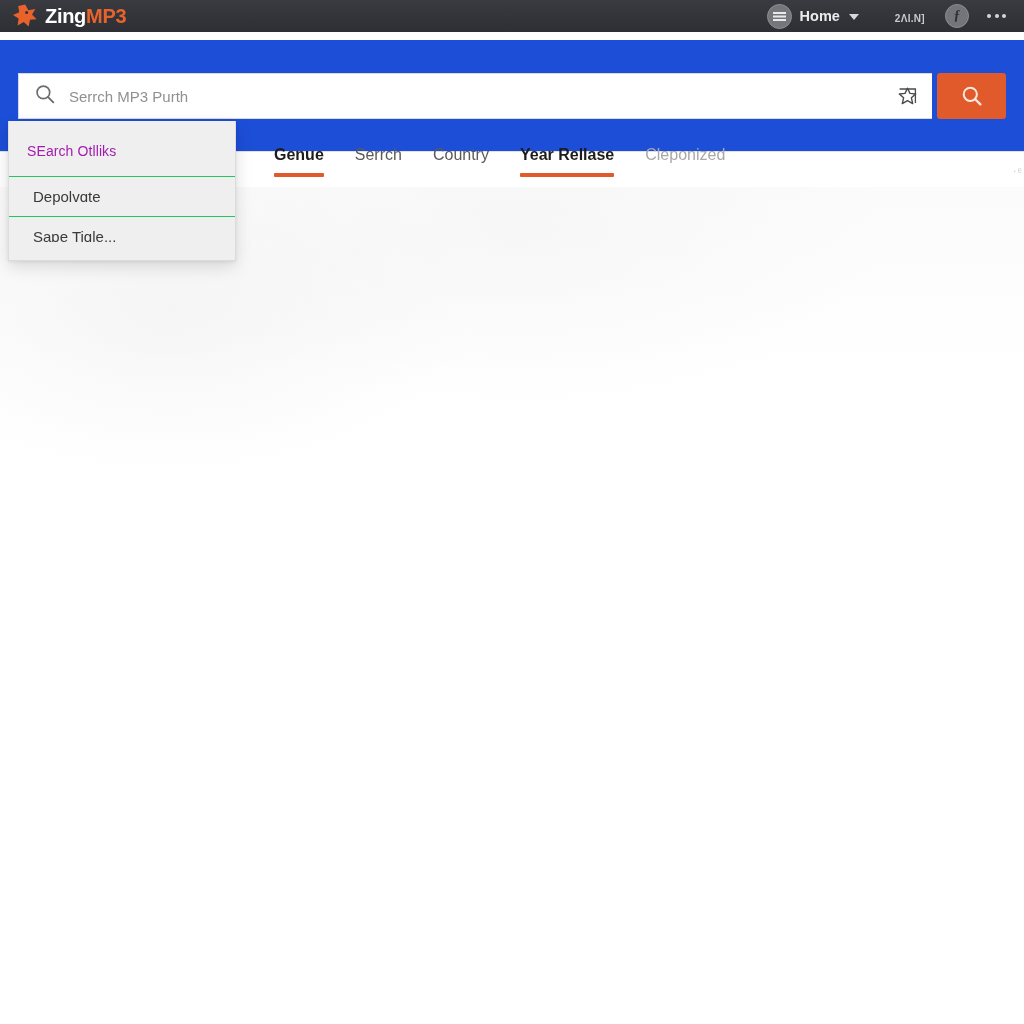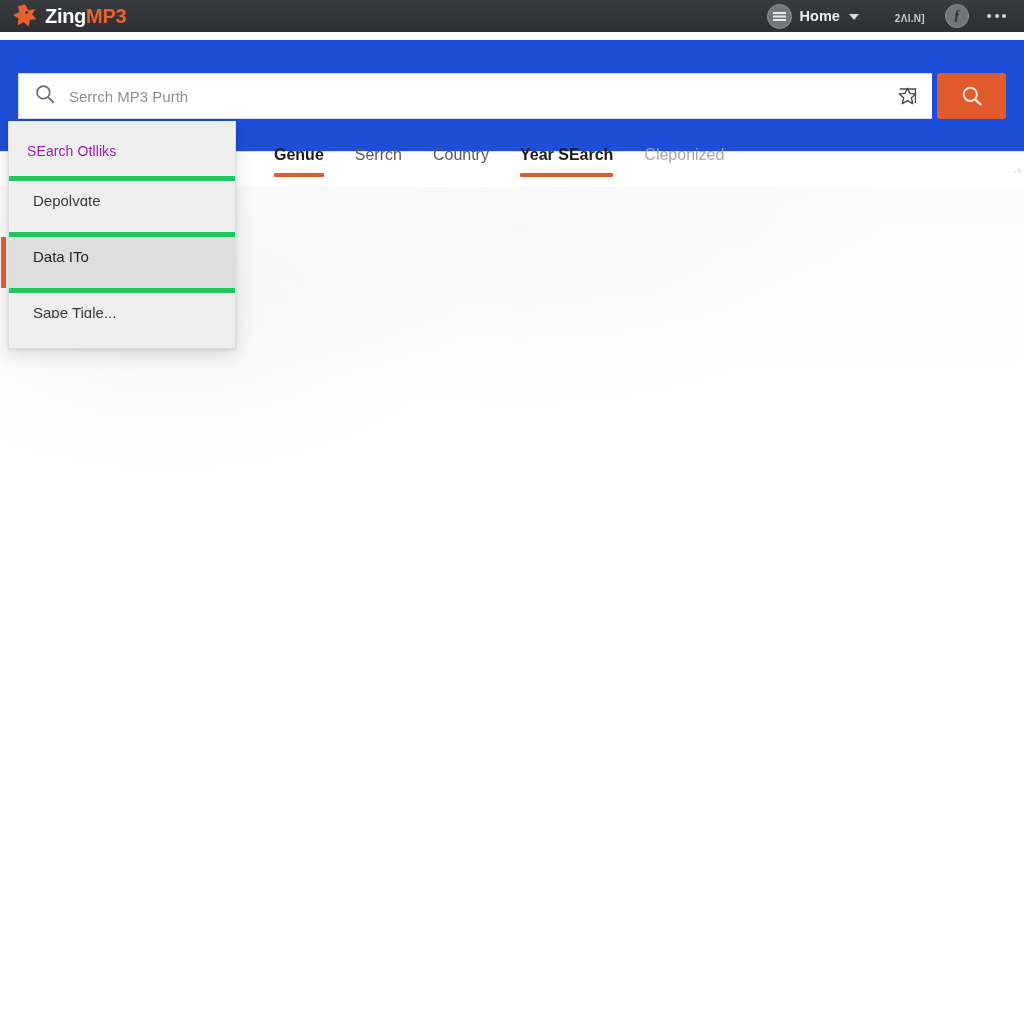--- a/index.html
+++ b/index.html
@@ -299,24 +299,24 @@
     padding: 23px 0 18px 18px;
     line-height: 1;
     letter-spacing: 0.1px;
     white-space: nowrap;
   }
 
   .dd-item {
     position: relative;
     font-size: 15px;
     color: #3a3a3a;
-    padding: 12px 0 24px 24px;
-    line-height: 1;
-    cursor: pointer;
-    border-top: 5px solid #22c55e;
+    padding: 12px 0 12px 24px;
+    line-height: 1;
+    cursor: pointer;
+    border-top: 1px solid #22c55e;
     white-space: nowrap;
   }
   .dd-item:first-of-type { border-top: none; }
 
   .dd-item.selected {
     background: #dedede;
     color: #262626;
   }
   .dd-item.selected::before {
     content: "";
@@ -416,42 +416,39 @@
 
   <div class="tab">
     <span>Serrch</span>
   </div>
 
   <div class="tab">
     <span>Country</span>
   </div>
 
   <div class="tab active">
-    <span>Year SEarch</span>
+    <span>Year Rellase</span>
     <span class="underline"></span>
   </div>
 
   <div class="tab muted">
     <span>Cleponized</span>
   </div>
 
 </div>
 
 <div class="edge-ghost">․ₑ</div>
 
 <div class="dropdown">
 
   <div class="dd-title">SEarch Otlliks</div>
 
   <div class="dd-item">
     <span>Depolvɑte</span>
   </div>
 
-  <div class="dd-item selected">
-    <span>Data ITo</span>
-  </div>
 
   <div class="dd-item">
     <span>Saɒe Tiɑle...</span>
   </div>
 
 
 </div>
 
 </body></html>

